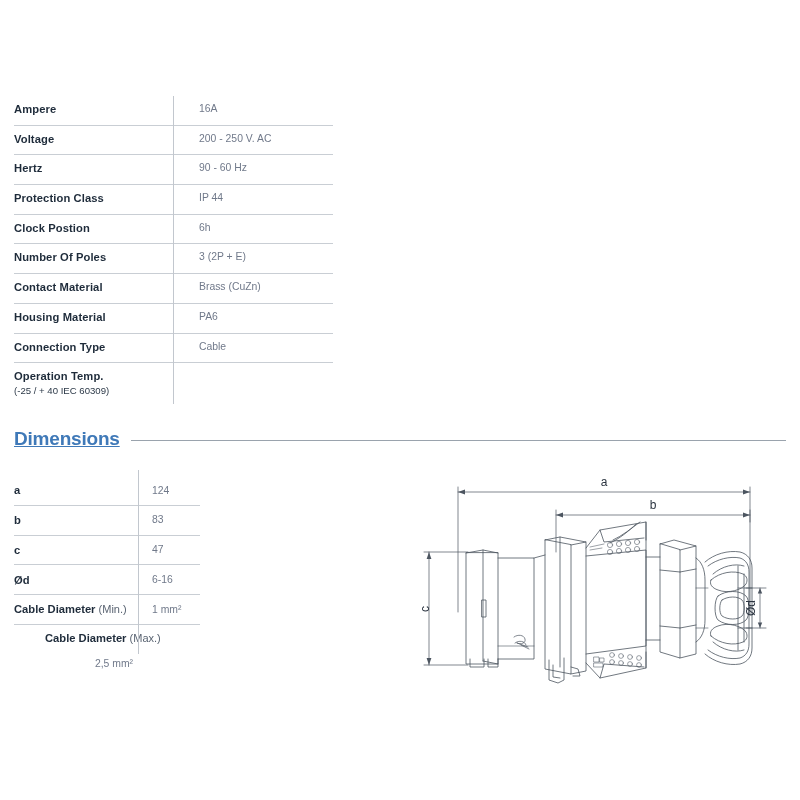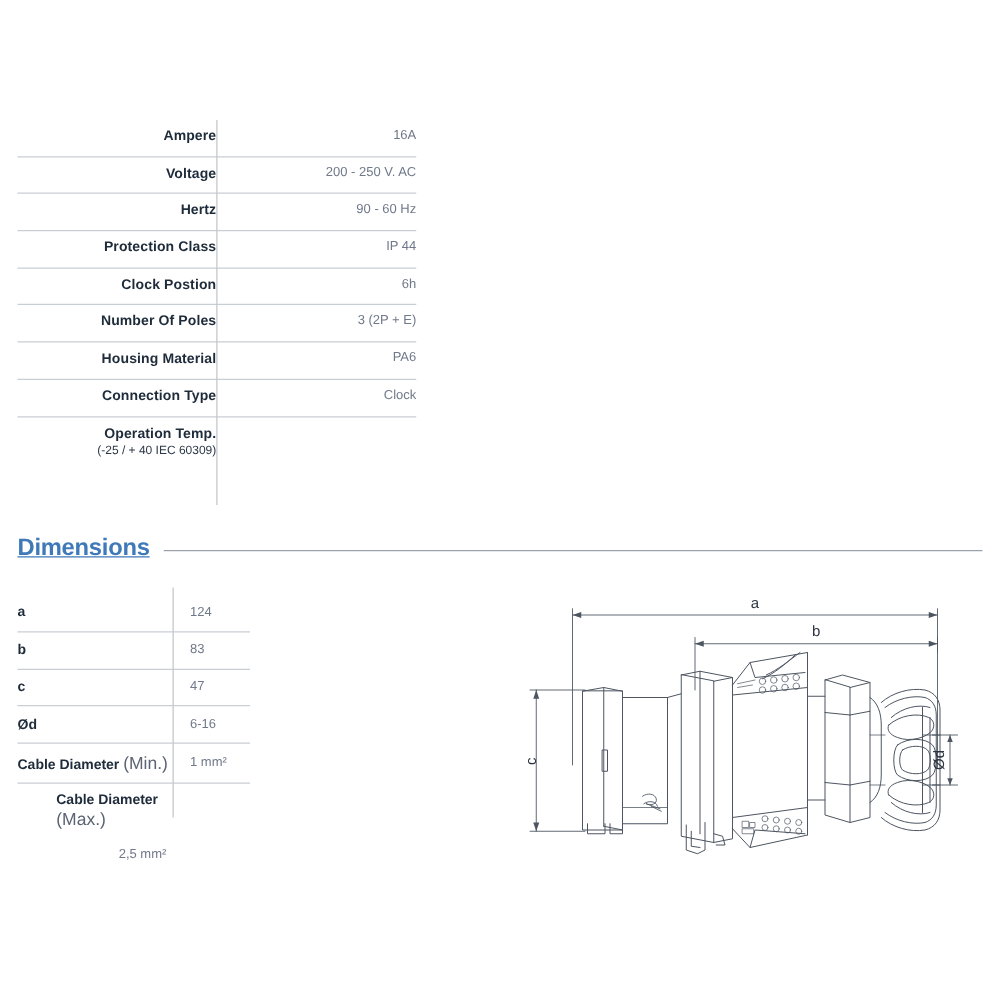--- a/index.html
+++ b/index.html
@@ -24,41 +24,39 @@
     left: 14px;
     top: 96px;
     width: 319px;
   }
   .spec-row {
     display: flex;
     align-items: stretch;
     border-bottom: 1px solid #c9ced4;
     min-height: 28.7px;
     position: relative;
-    text-align: right;
   }
   .spec-row:last-child { border-bottom: none; }
   .spec-label {
     width: 159px;
     box-sizing: border-box;
     padding: 7px 0 6px 0;
     color: #1e2b3a;
     font-size: 11.2px;
     font-weight: bold;
     letter-spacing: 0.1px;
     line-height: 1.22;
   }
   .spec-label .sub {
     display: block;
     font-weight: normal;
     font-size: 9.6px;
     color: #2b3847;
     letter-spacing: 0;
     margin-top: 1px;
-    margin-left: 20px;
   }
   .spec-value {
     flex: 1;
     box-sizing: border-box;
     padding: 7px 0 6px 26px;
     color: #70798a;
     font-size: 10.4px;
     line-height: 1.22;
   }
   .spec-divider {
@@ -114,21 +112,21 @@
     width: 124px;
     box-sizing: border-box;
     padding: 7px 0 6px 0;
     color: #1e2b3a;
     font-size: 11.2px;
     font-weight: bold;
     line-height: 1.2;
   }
   .dim-label .qual {
     font-weight: normal;
-    font-size: 14px;
+    font-size: 11px;
     color: #5a6472;
   }
   .dim-value {
     flex: 1;
     box-sizing: border-box;
     padding: 7px 0 6px 14px;
     color: #70798a;
     font-size: 10.4px;
     line-height: 1.2;
   }
@@ -181,29 +179,33 @@
     <div class="spec-row">
       <div class="spec-label">Clock Postion</div>
       <div class="spec-value">6h</div>
     </div>
 
     <div class="spec-row">
       <div class="spec-label">Number Of Poles</div>
       <div class="spec-value">3 (2P + E)</div>
     </div>
 
+    <div class="spec-row">
+      <div class="spec-label">Contact Material</div>
+      <div class="spec-value">Brass (CuZn)</div>
+    </div>
 
     <div class="spec-row">
       <div class="spec-label">Housing Material</div>
       <div class="spec-value">PA6</div>
     </div>
 
     <div class="spec-row">
       <div class="spec-label">Connection Type</div>
-      <div class="spec-value">Clock</div>
+      <div class="spec-value">Cable</div>
     </div>
 
     <div class="spec-row">
       <div class="spec-label">
         <span>Operation Temp.</span>
         <span class="sub">(-25 / + 40 IEC 60309)</span>
       </div>
     </div>
 
   </div>

